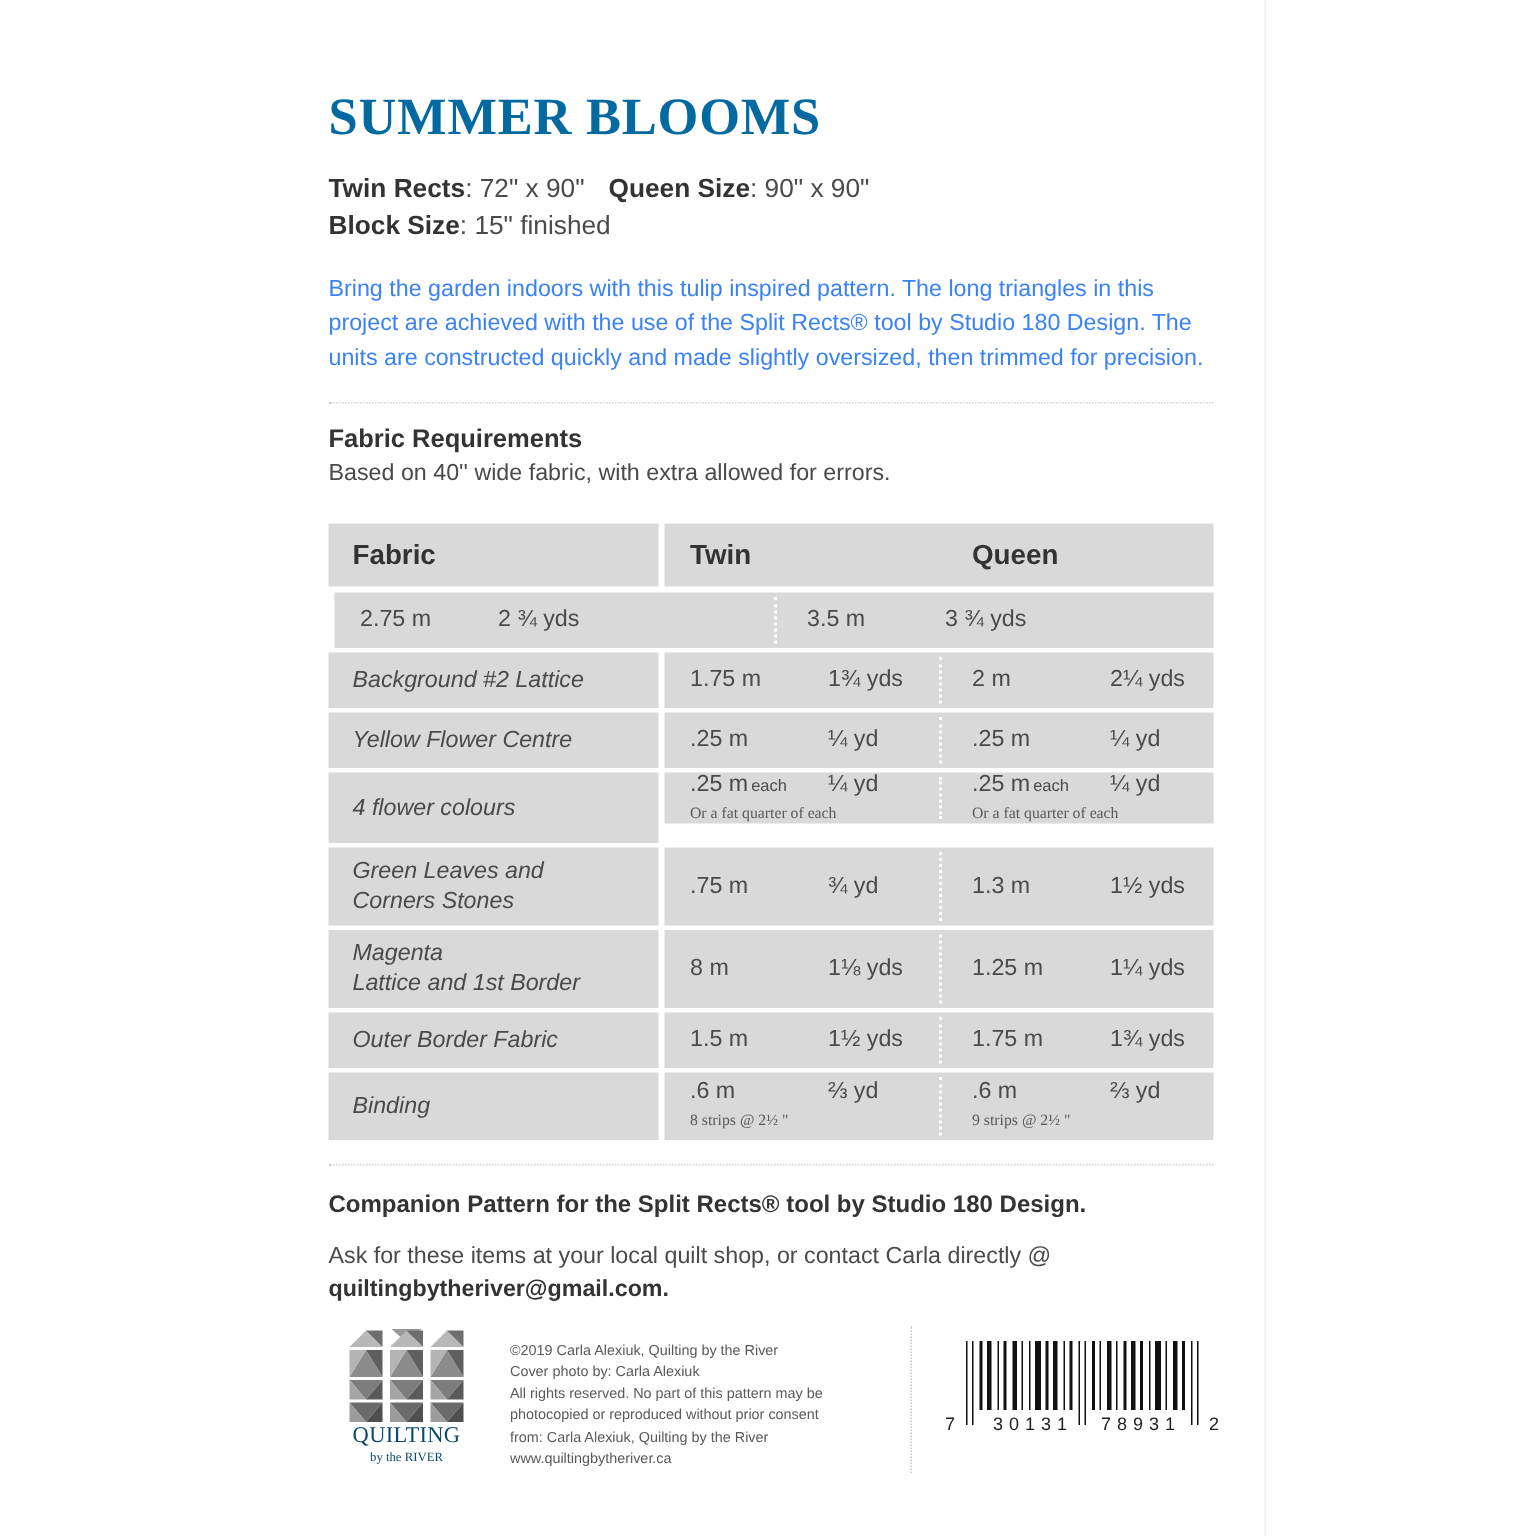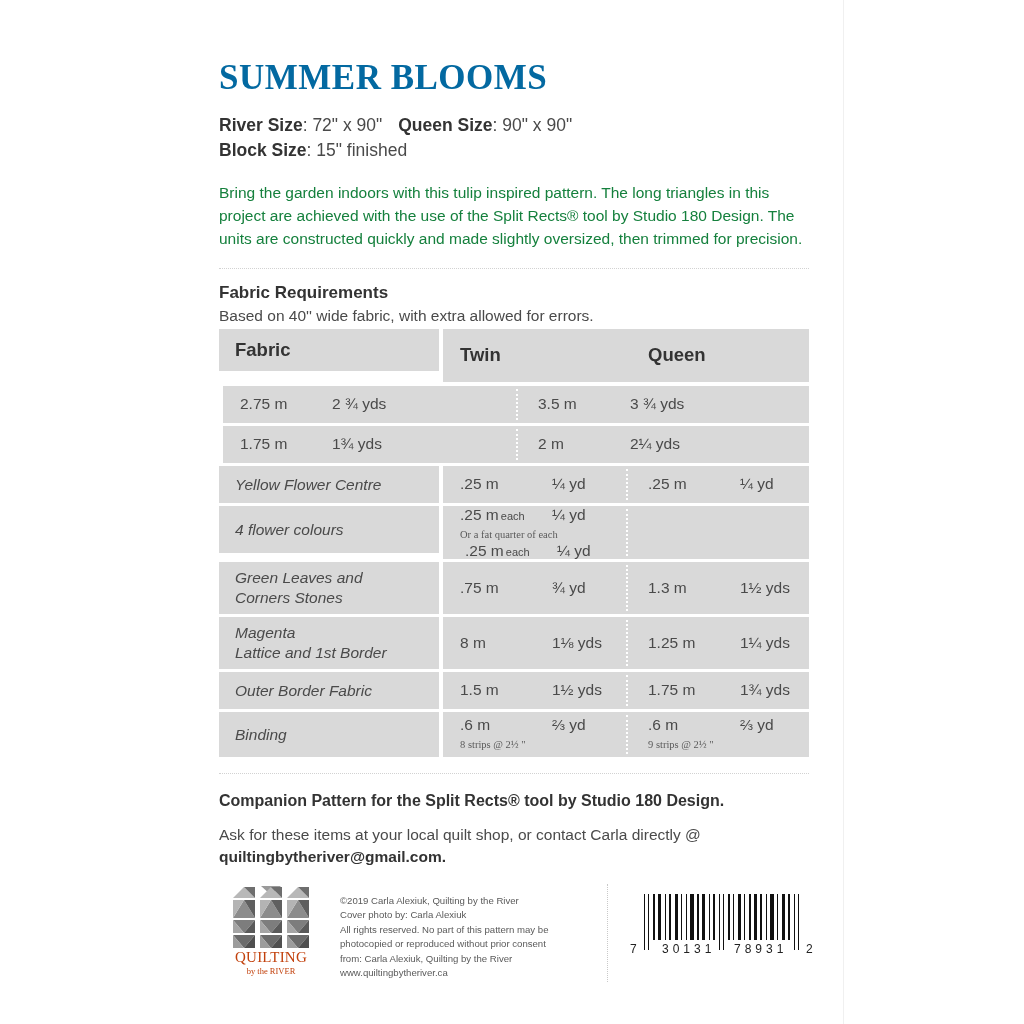--- a/index.html
+++ b/index.html
@@ -57,21 +57,21 @@
   .sizes .gap-inline {
     display: inline-block;
     width: 16px;
   }
 
   
   .intro {
     margin-top: 20px;
     font-size: 15.5px;
     line-height: 1.47;
-    color: #15803d;
+    color: #3b82f6;
     width: 588px;
   }
 
   .rule {
     height: 0;
     border-top: 1px dotted #d2d2d2;
     margin-top: 17px;
   }
 
   
@@ -82,21 +82,21 @@
     color: #333333;
   }
   .section-sub {
     margin-top: 4px;
     font-size: 15.5px;
     color: #4a4a4a;
   }
 
   
   .table {
-    margin-top: 4px;
+    margin-top: 24px;
     width: 590px;
   }
   .trow {
     display: flex;
     align-items: stretch;
     margin-bottom: 3px;
   }
   .cell-fabric {
     width: 220px;
     background: #d9d9d9;
@@ -232,21 +232,21 @@
     width: 80px;
     height: 64px;
   }
   .logo-text {
     position: absolute;
     left: 0;
     top: 64px;
     width: 96px;
     text-align: center;
     font-family: "Liberation Serif", serif;
-    color: #c2410c;
+    color: #0c4a6e;
   }
   .logo-text .q {
     font-size: 15px;
     letter-spacing: 0.2px;
     display: block;
     line-height: 1;
   }
   .logo-text .r {
     font-size: 8.5px;
     display: block;
@@ -319,40 +319,40 @@
 <body>
 
 <div class="page-edge"></div>
 
 <div class="sheet">
 
   <div class="title">SUMMER BLOOMS</div>
 
   <div class="sizes">
     <div>
-      <span class="lbl">River Size</span><span>: 72" x 90"</span><span class="gap-inline"></span><span class="lbl">Queen Size</span><span>: 90" x 90"</span>
+      <span class="lbl">Twin Rects</span><span>: 72" x 90"</span><span class="gap-inline"></span><span class="lbl">Queen Size</span><span>: 90" x 90"</span>
     </div>
     <div>
       <span class="lbl">Block Size</span><span>: 15" finished</span>
     </div>
   </div>
 
   <div class="intro">Bring the garden indoors with this tulip inspired pattern. The long triangles in this project are achieved with the use of the Split Rects® tool by Studio 180 Design. The units are constructed quickly and made slightly oversized, then trimmed for precision.</div>
 
   <div class="rule"></div>
 
   <div class="section-head">Fabric Requirements</div>
   <div class="section-sub">Based on 40'' wide fabric, with extra allowed for errors.</div>
 
   <div class="table">
 
     <div class="trow head" style="margin-bottom:4px;">
       <div class="cell-fabric" style="height:42px;">Fabric</div>
       <div class="cell-spacer"></div>
-      <div class="cell-data" style="height:53px;">
+      <div class="cell-data" style="height:42px;">
         <div class="half">Twin</div>
         <div class="half queen">Queen</div>
       </div>
     </div>
 
     <div class="trow">
       <div class="cell-spacer"></div>
       <div class="cell-data" style="height:37px;">
         <div class="divider-dot"></div>
         <div class="half">
@@ -360,20 +360,21 @@
           <span class="y">2 ¾ yds</span>
         </div>
         <div class="half queen">
           <span class="m">3.5 m</span>
           <span class="y">3 ¾ yds</span>
         </div>
       </div>
     </div>
 
     <div class="trow">
+      <div class="cell-fabric" style="height:37px;">Background #2 Lattice</div>
       <div class="cell-spacer"></div>
       <div class="cell-data" style="height:37px;">
         <div class="divider-dot"></div>
         <div class="half">
           <span class="m">1.75 m</span>
           <span class="y">1¾ yds</span>
         </div>
         <div class="half queen">
           <span class="m">2 m</span>
           <span class="y">2¼ yds</span>
@@ -393,21 +394,21 @@
         <div class="half queen">
           <span class="m">.25 m</span>
           <span class="y">¼ yd</span>
         </div>
       </div>
     </div>
 
     <div class="trow">
       <div class="cell-fabric" style="height:47px;">4 flower colours</div>
       <div class="cell-spacer"></div>
-      <div class="cell-data" style="height:53px;flex-direction:column;">
+      <div class="cell-data" style="height:34px;">
         <div class="divider-dot"></div>
         <div class="half">
           <span class="stackcell">
             <span class="stack-top">
               <span class="m"><span>.25 m</span><span class="each">each</span></span>
               <span class="y">¼ yd</span>
             </span>
             <span class="small-note">Or a fat quarter of each</span>
           </span>
         </div>

